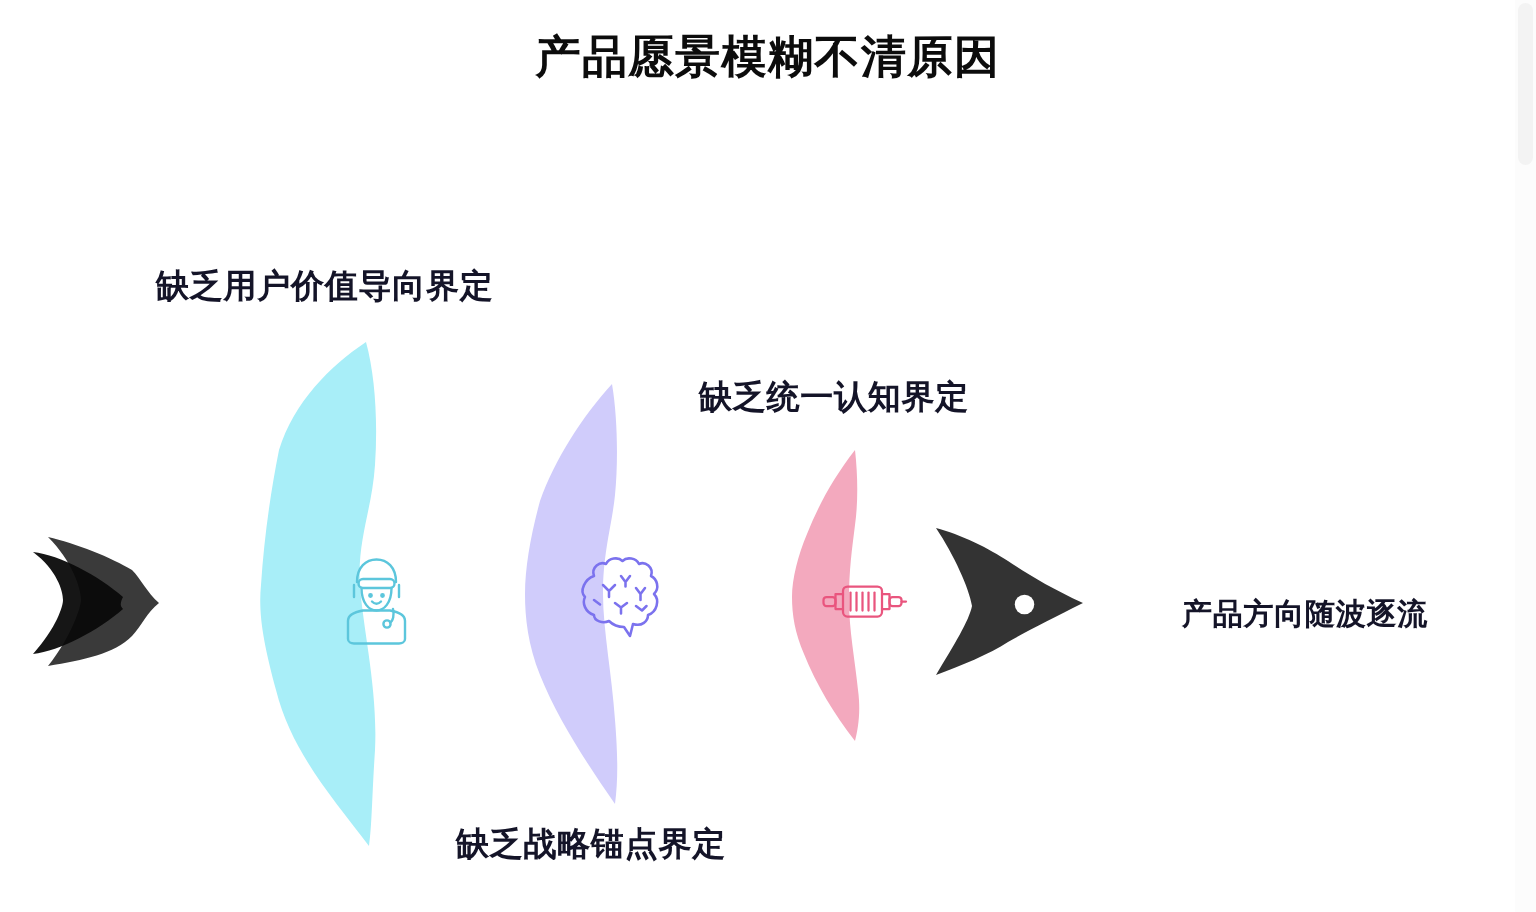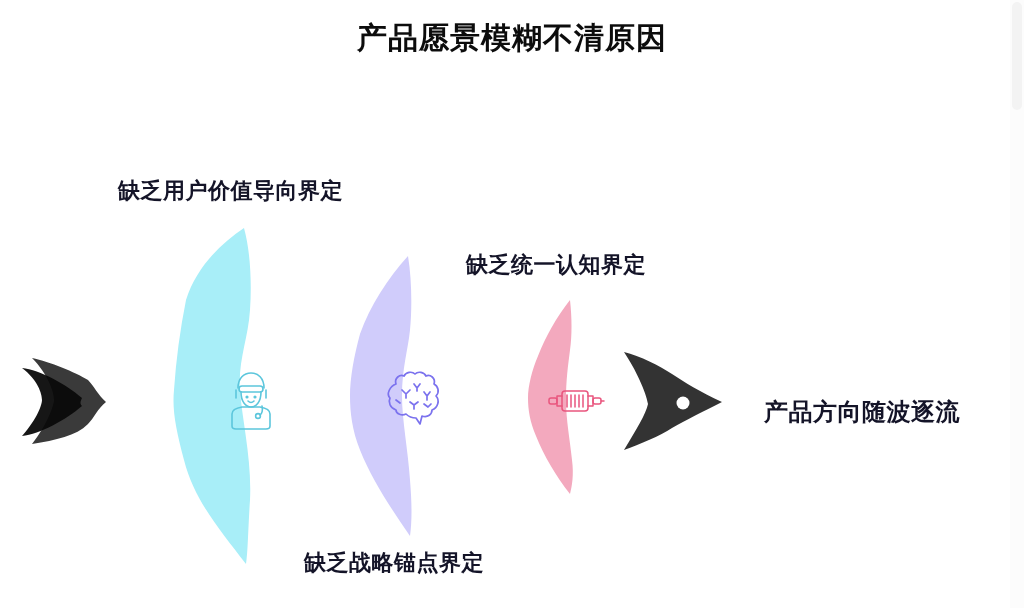--- a/index.html
+++ b/index.html
@@ -120,21 +120,21 @@
       <rect x="593" y="398" width="8" height="6" rx="2"></rect>
       <line x1="601" y1="401" x2="604" y2="401"></line>
     </g>
 
     <g>
       <path d="M624,352 C640,356 660,366 672,374 C684,382 700,392 722,402 C702,412 686,420 672,428 C660,436 640,444 624,450 C636,430 646,414 648,404 C646,392 636,370 624,352 Z" fill="#333333"></path>
       <circle cx="683" cy="403" r="6.5" fill="#ffffff"></circle>
     </g>
   </svg>
 
-  <div class="label" style="left:104px; top:176px;margin-left:14px;">缺乏用户价值导向界定</div>
+  <div class="label" style="left:104px; top:176px;">缺乏用户价值导向界定</div>
   <div class="label" style="left:466px; top:250px;">缺乏统一认知界定</div>
   <div class="label" style="left:304px; top:548px;">缺乏战略锚点界定</div>
-  <div class="label" style="left:764px; top:396px; font-size:24px;">产品方向随波逐流</div>
+  <div class="label" style="left:788px; top:396px; font-size:20px;">产品方向随波逐流</div>
 
   <div class="scrollbar-track">
     <div class="scrollbar-thumb"></div>
   </div>
 </div>
 
 </body></html>

